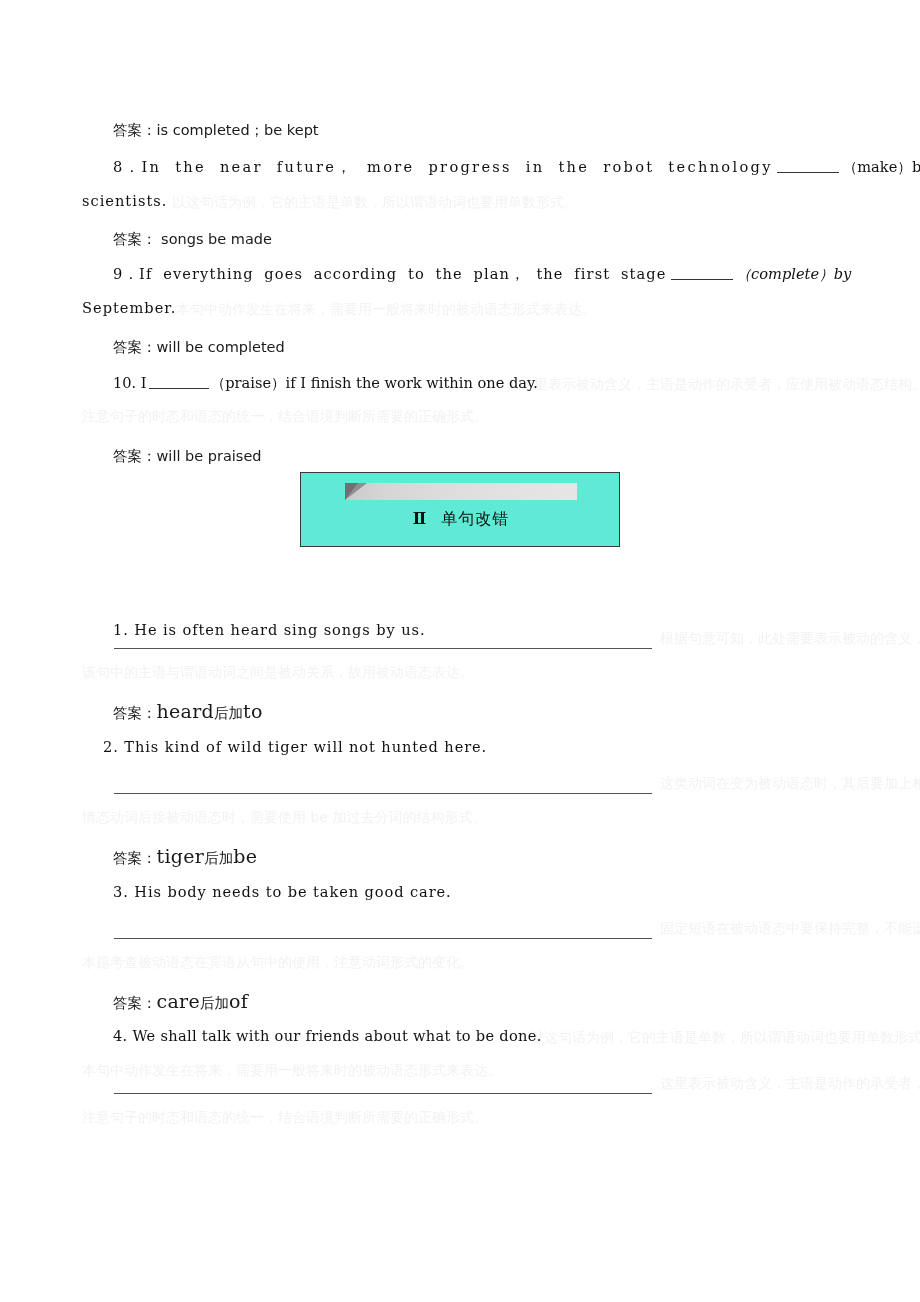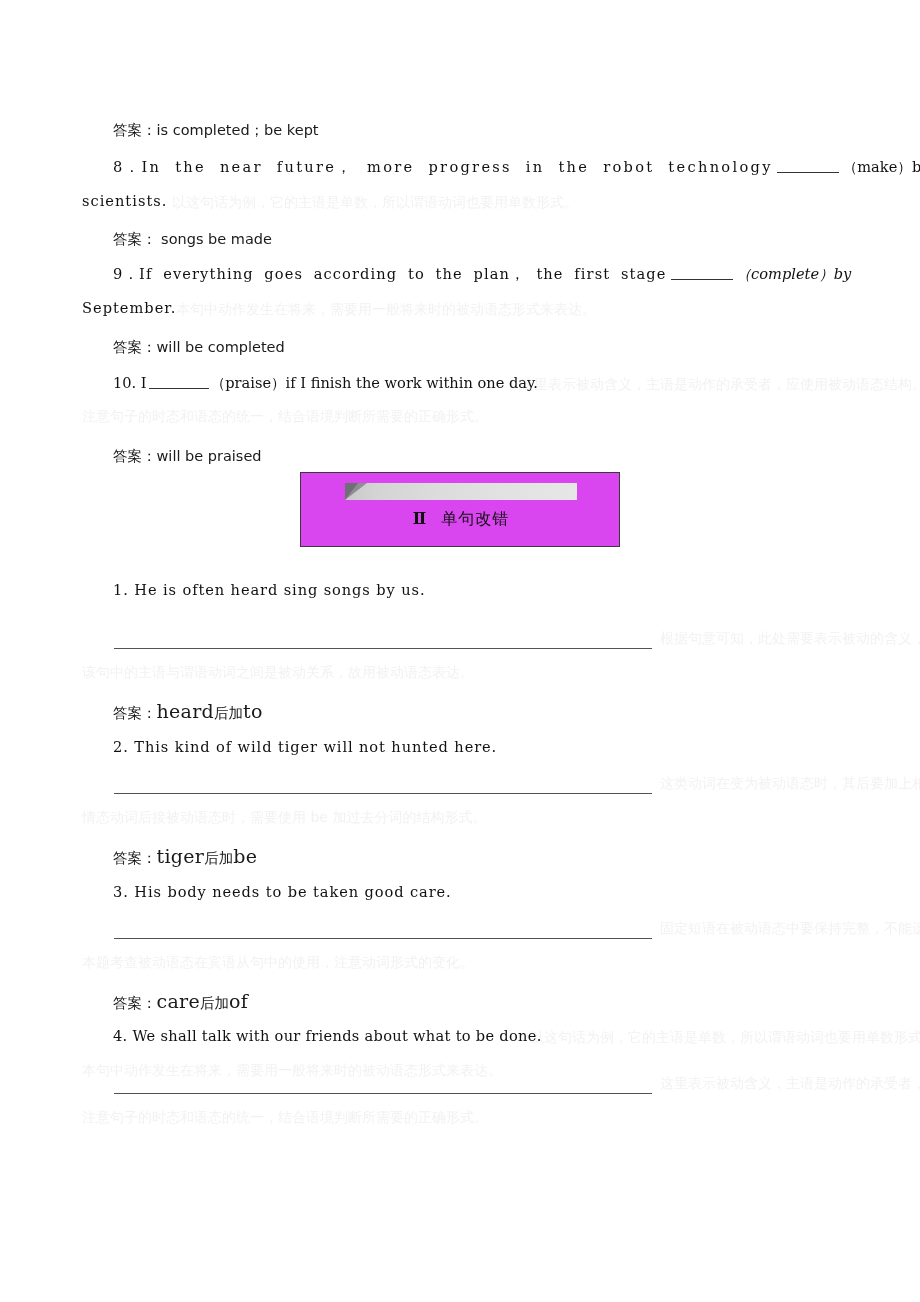--- a/index.html
+++ b/index.html
@@ -67,21 +67,21 @@
   }
 
   
   .section-box {
     position: absolute;
     left: 300px;
     top: 472px;
     width: 320px;
     height: 75px;
     border: 1px solid #3a3a3a;
-    background: #d946ef;
+    background: #5eead4;
     box-sizing: border-box;
   }
   .section-band {
     position: absolute;
     left: 44px;
     top: 10px;
     width: 232px;
     height: 17px;
     background: linear-gradient(to right,
                 #c9c9c9 0%, #d4d4d4 14%, #dcdcdc 40%,
@@ -192,32 +192,32 @@
 
   <div class="section-box">
     <div class="section-band"></div>
     <div class="section-fold"></div>
     <div class="section-fold2"></div>
     <div class="section-title">
       <span class="rn">Ⅱ</span><span>单句改错</span>
     </div>
   </div>
 
-  <div class="qline-just" style="left:113px; top:581px;">
+  <div class="qline-just" style="left:113px; top:621px;">
     <span style="letter-spacing:0.9px;">1. He is often heard sing songs by us.</span>
   </div>
   <div class="rule" style="top:648px;"></div>
   <div class="ghost" style="left:660px; top:628px;">根据句意可知，此处需要表示被动的含义，因此要用被动语态。</div>
   <div class="ghost" style="left:82px; top:662px;">该句中的主语与谓语动词之间是被动关系，故用被动语态表达。</div>
 
   <div class="answer" style="top:701px;">
     <span class="cn">答案：</span><span class="en">heard</span><span class="cn">后加</span><span class="en">to</span>
   </div>
 
-  <div class="qline-just" style="left:113px; top:738px;">
+  <div class="qline-just" style="left:103px; top:738px;">
     <span style="letter-spacing:0.9px;">2. This kind of wild tiger will not hunted here.</span>
   </div>
   <div class="rule" style="top:793px;"></div>
   <div class="ghost" style="left:660px; top:773px;">这类动词在变为被动语态时，其后要加上相应的不定式符号 to。</div>
   <div class="ghost" style="left:82px; top:807px;">情态动词后接被动语态时，需要使用 be 加过去分词的结构形式。</div>
 
   <div class="answer" style="top:846px;">
     <span class="cn">答案：</span><span class="en">tiger</span><span class="cn">后加</span><span class="en">be</span>
   </div>
 

